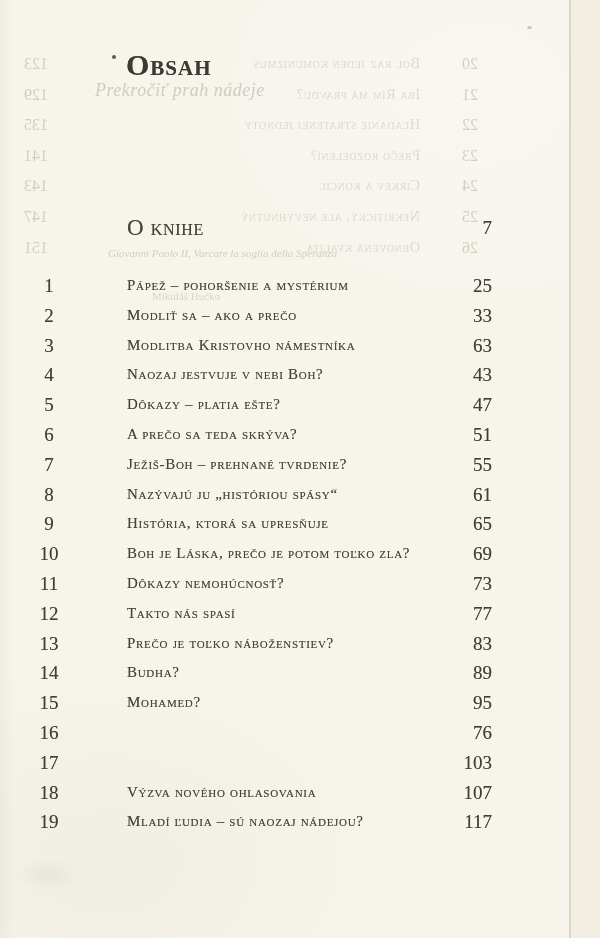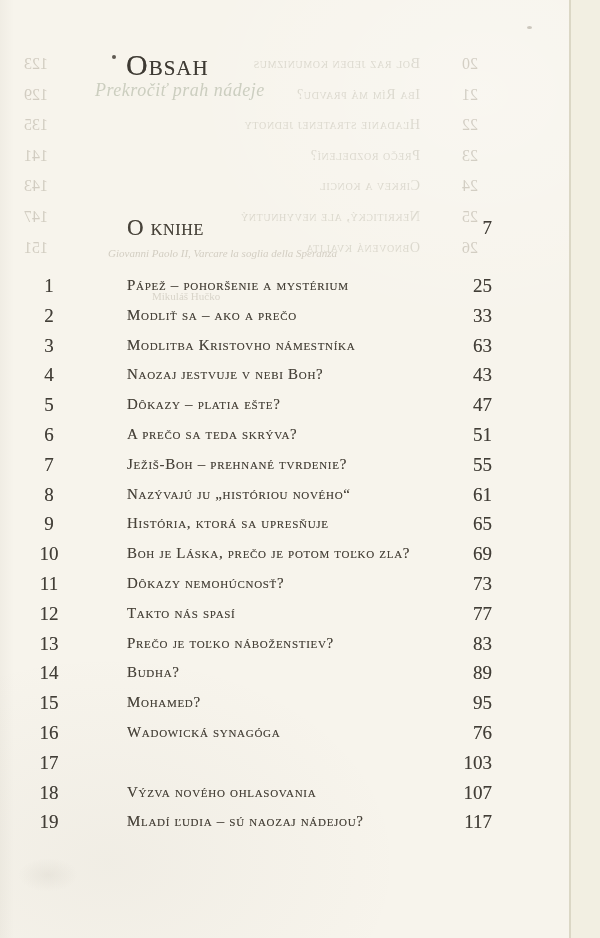--- a/index.html
+++ b/index.html
@@ -13,21 +13,21 @@
       #f7f4ec;
     font-family:"Liberation Serif","DejaVu Serif",serif;
     color:#454039;
   }
   
   .edge-line{position:absolute;left:569px;top:0;width:2px;height:938px;background:#dbd7c5;}
   .edge-strip{position:absolute;left:571px;top:0;width:29px;height:938px;background:#f2efe2;}
 
   .heading{
     position:absolute;left:126px;top:48px;margin:0;
-    font-size:30px;font-weight:normal;font-variant:small-caps;
+    font-size:30px;font-weight:bold;font-variant:small-caps;
     letter-spacing:1px;color:#3e3a33;
     text-shadow:0 0 0.6px rgba(62,58,51,0.55);
   }
 
   .row{position:absolute;left:30px;width:462px;height:21px;line-height:21px;}
   .row .num{
     position:absolute;left:0;top:0;width:38px;text-align:center;
     font-size:19px;color:#423e37;text-shadow:0 0 0.5px rgba(66,62,55,0.5);
   }
   .row .title{
@@ -166,21 +166,21 @@
         <span class="title">A prečo sa teda skrýva?</span>
         <span class="pagenum">51</span>
       </div>
       <div class="row" style="top: 453.8px;">
         <span class="num">7</span>
         <span class="title">Ježiš-Boh – prehnané tvrdenie?</span>
         <span class="pagenum">55</span>
       </div>
       <div class="row" style="top: 483.6px;">
         <span class="num">8</span>
-        <span class="title">Nazývajú ju „históriou nového“</span>
+        <span class="title">Nazývajú ju „históriou spásy“</span>
         <span class="pagenum">61</span>
       </div>
       <div class="row" style="top: 513.4px;">
         <span class="num">9</span>
         <span class="title">História, ktorá sa upresňuje</span>
         <span class="pagenum">65</span>
       </div>
       <div class="row" style="top: 543.2px;">
         <span class="num">10</span>
         <span class="title">Boh je Láska, prečo je potom toľko zla?</span>
@@ -206,21 +206,20 @@
         <span class="title">Budha?</span>
         <span class="pagenum">89</span>
       </div>
       <div class="row" style="top: 692.2px;">
         <span class="num">15</span>
         <span class="title">Mohamed?</span>
         <span class="pagenum">95</span>
       </div>
       <div class="row" style="top: 722px;">
         <span class="num">16</span>
-        <span class="title">Wadowická synagóga</span>
         <span class="pagenum">76</span>
       </div>
       <div class="row" style="top: 751.8px;">
         <span class="num">17</span>
         <span class="pagenum">103</span>
       </div>
       <div class="row" style="top: 781.6px;">
         <span class="num">18</span>
         <span class="title">Výzva nového ohlasovania</span>
         <span class="pagenum">107</span>

